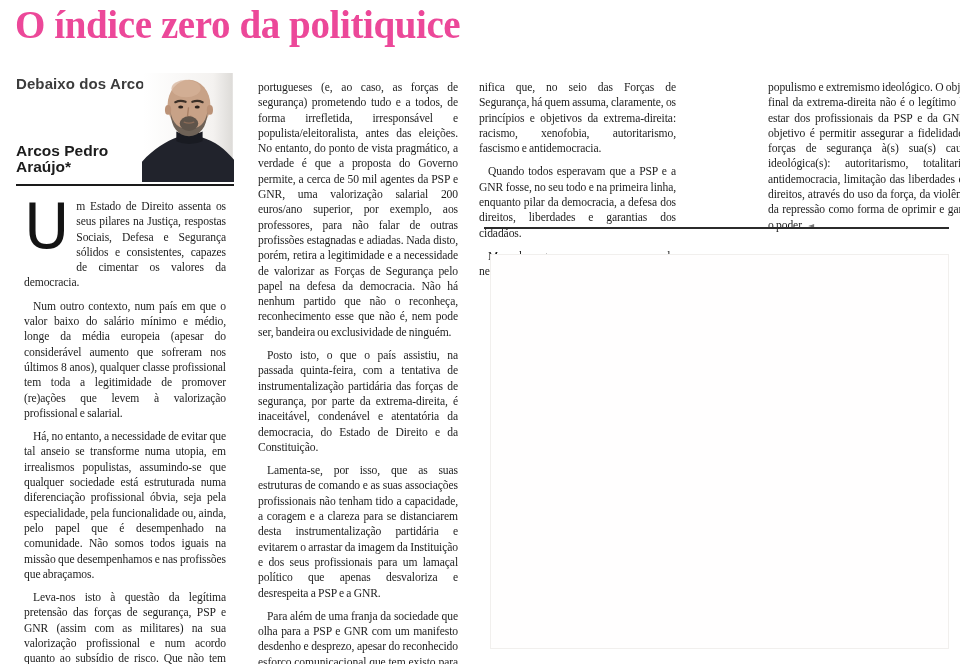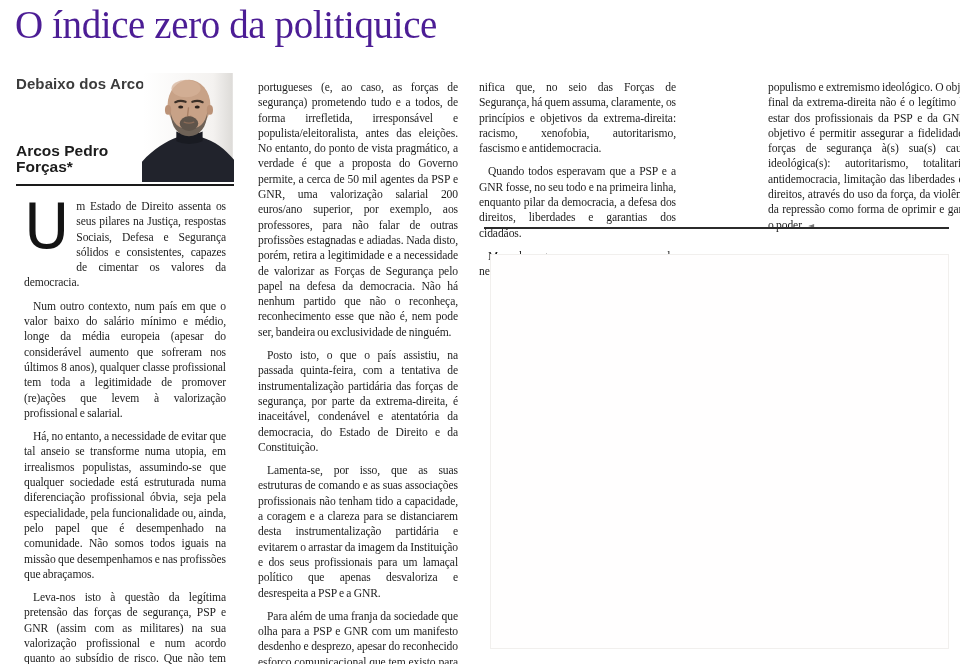--- a/index.html
+++ b/index.html
@@ -3,22 +3,22 @@
 <meta charset="utf-8">
 <style>
   html,body{margin:0;padding:0;}
   body{
     width:960px;height:664px;position:relative;overflow:hidden;
     background:#ffffff;
     font-family:"Liberation Serif","DejaVu Serif",serif;
   }
   .headline{
     position:absolute;left:15px;top:2px;margin:0;
-    font-size:39px;font-weight:400;letter-spacing:-0.4px;
-    color:#4c1d95;font-family:"Liberation Serif","DejaVu Serif",serif;
+    font-size:39px;font-weight:700;letter-spacing:-0.4px;
+    color:#ec4899;font-family:"Liberation Serif","DejaVu Serif",serif;
   }
   .col{position:absolute;top:72px;}
   .col1{left:16px;width:218px;}
   .col2{left:250px;width:216px;}
   .col3{left:471px;width:213px;}
   .col4{left:760px;width:231px;}
 
   
   .byline-block{position:relative;height:112px;border-bottom:2px solid #1a1a1a;margin-bottom:13px;}
   .rubric{
@@ -101,21 +101,21 @@
       <ellipse cx="55.5" cy="35" rx="2.6" ry="1.6" fill="#2a211b"></ellipse>
 
       <path d="M46.5,36 L45.5,44 Q47,46 49,44.5" stroke="#a87f64" stroke-width="1.4" fill="none" stroke-linecap="round"></path>
 
       <path d="M28,40 C28.5,56 36,64.5 47,65 C58,64.5 65.5,56 66,40 C64,52 57,57.5 47,57.5 C37,57.5 30,52 28,40 Z" fill="#6e6257"></path>
       <ellipse cx="47" cy="52" rx="9.5" ry="7.5" fill="#5f544a"></ellipse>
       <path d="M42,50.5 Q47,52.5 52,50.5" stroke="#8c6c58" stroke-width="1.3" fill="none" stroke-linecap="round"></path>
     </svg>
     <div class="author">
       <span>Arcos Pedro</span><br>
-      <span>Forças*</span>
+      <span>Araújo*</span>
     </div>
   </div>
   <div class="body-text">
       <p class="no-indent"><span class="dropcap">U</span>m Estado de Direito assenta os seus pilares na Justiça, respostas Sociais, Defesa e Segurança sólidos e consistentes, capazes de cimentar os valores da democracia.</p>
       <p>Num outro contexto, num país em que o valor baixo do salário mínimo e médio, longe da média europeia (apesar do considerável aumento que sofreram nos últimos 8 anos), qualquer classe profissional tem toda a legitimidade de promover (re)ações que levem à valorização profissional e salarial.</p>
       <p>Há, no entanto, a necessidade de evitar que tal anseio se transforme numa utopia, em irrealismos populistas, assumindo-se que qualquer sociedade está estruturada numa diferenciação profissional óbvia, seja pela especialidade, pela funcionalidade ou, ainda, pelo papel que é desempenhado na comunidade. Não somos todos iguais na missão que desempenhamos e nas profissões que abraçamos.</p>
       <p>Leva-nos isto à questão da legítima pretensão das forças de segurança, PSP e GNR (assim com as militares) na sua valorização profissional e num acordo quanto ao subsídio de risco. Que não tem que ser comparado a nada, nem a ninguém (por exemplo, aos inspetores da PJ). Ou é merecido, ou não é.</p>
       <p>Do ponto de vista político, tem razão o PS em criticar o Governo porque, de facto, iludiu os</p>
     </div>
 </div>

